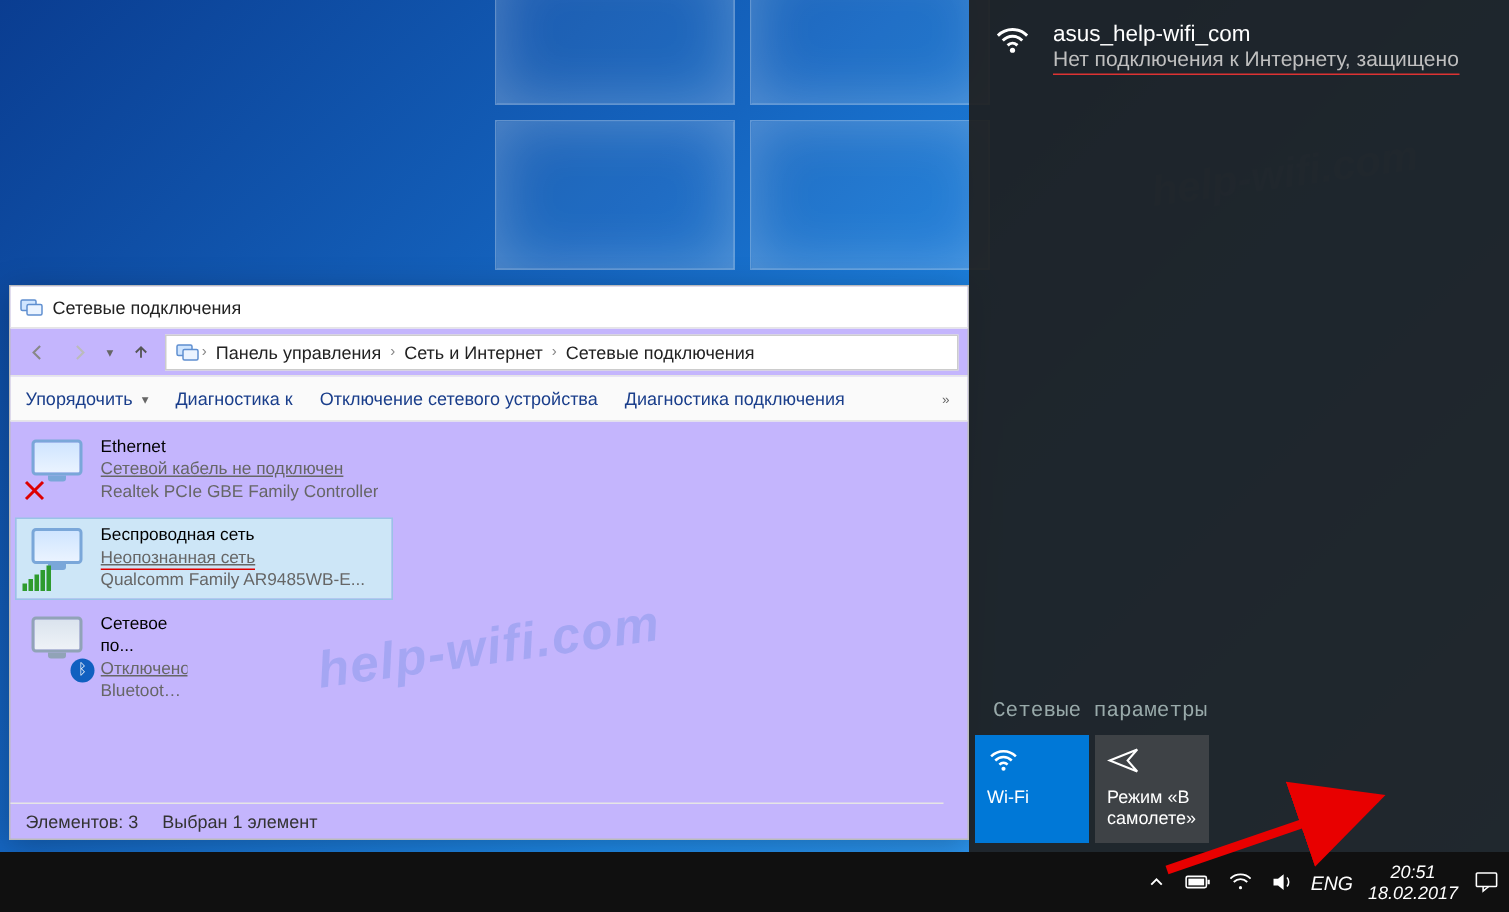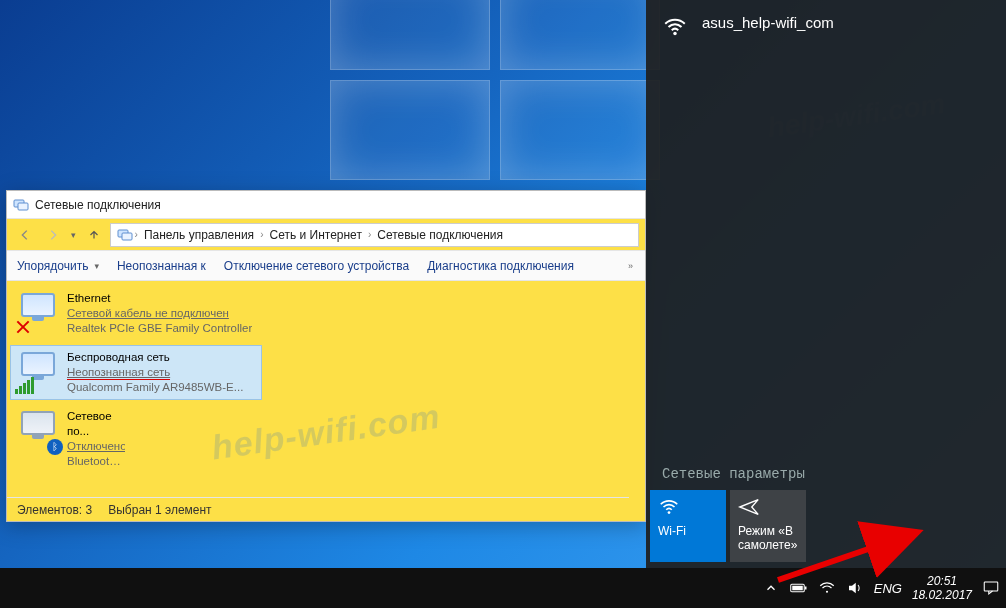--- a/index.html
+++ b/index.html
@@ -13,22 +13,22 @@
   .win-panels { position:absolute; left:330px; top:-30px; width:340px; height:220px; }
   .pane { position:absolute; background:rgba(255,255,255,0.05); border:1px solid rgba(255,255,255,0.3);
           box-shadow:inset 0 0 40px rgba(255,255,255,0.25);}
   .pa{left:0;top:0;width:160px;height:100px;}
   .pb{left:170px;top:0;width:160px;height:100px;}
   .pc{left:0;top:110px;width:160px;height:100px;}
   .pd{left:170px;top:110px;width:160px;height:100px;}
 
   
   .explorer {
-    position: absolute; left: 6px; top: 190px; width: 640px; height: 332px;
-    background: #fde047; border: 1px solid #bbb;
+    position: absolute; left: 6px; top: 190px; width: 640px; height: 370px;
+    background: #c4b5fd; border: 1px solid #bbb;
     box-shadow: 0 4px 20px rgba(0,0,0,0.25);
     font-size: 12px; color: #222;
   }
   .titlebar { height: 28px; display:flex; align-items:center; padding:0 6px; gap:6px;
               background:#fff; border-bottom:1px solid #e5e5e5;}
   .titlebar .ticon { width:16px; height:16px; }
   .addrbar { height:32px; display:flex; align-items:center; padding:0 6px; gap:4px;
              border-bottom:1px solid #e5e5e5;}
   .navbtn { width:24px;height:24px;border:none;background:none;display:flex;align-items:center;justify-content:center;
             color:#555;border-radius:3px;}
@@ -153,21 +153,21 @@
       <span class="crumb">Панель управления</span>
       <span class="crumb-sep">›</span>
       <span class="crumb">Сеть и Интернет</span>
       <span class="crumb-sep">›</span>
       <span class="crumb">Сетевые подключения</span>
     </div>
   </div>
 
   <div class="toolbar">
     <span class="tbitem dd">Упорядочить</span>
-    <span class="tbitem">Неопознанная к</span>
+    <span class="tbitem">Диагностика к</span>
     <span class="tbitem">Отключение сетевого устройства</span>
     <span class="tbitem">Диагностика подключения</span>
     <span class="tb-spacer"></span>
     <span class="drop">»</span>
   </div>
 
   <div class="content">
 
     <div class="conn">
       <div class="cicon">
@@ -225,20 +225,21 @@
     <div class="wifi-icon">
       <svg viewBox="0 0 24 24" width="26" height="26">
         <path d="M3 9 C8 4 16 4 21 9" fill="none" stroke="#fff" stroke-width="1.8"></path>
         <path d="M6 12 C9.5 8.5 14.5 8.5 18 12" fill="none" stroke="#fff" stroke-width="1.8"></path>
         <path d="M9 15 C10.8 13.2 13.2 13.2 15 15" fill="none" stroke="#fff" stroke-width="1.8"></path>
         <circle cx="12" cy="18" r="1.6" fill="#fff"></circle>
       </svg>
     </div>
     <div class="net-text">
       <div class="ssid">asus_help-wifi_com</div>
+      <div class="status">Нет подключения к Интернету, защищено</div>
     </div>
   </div>
 
   <div class="fly-footer">
     <div class="settings-link">Сетевые параметры</div>
     <div class="tiles">
       <div class="tile active">
         <div class="ticn">
           <svg viewBox="0 0 24 24" width="22" height="22">
             <path d="M3 9 C8 4 16 4 21 9" fill="none" stroke="#fff" stroke-width="1.8"></path>

